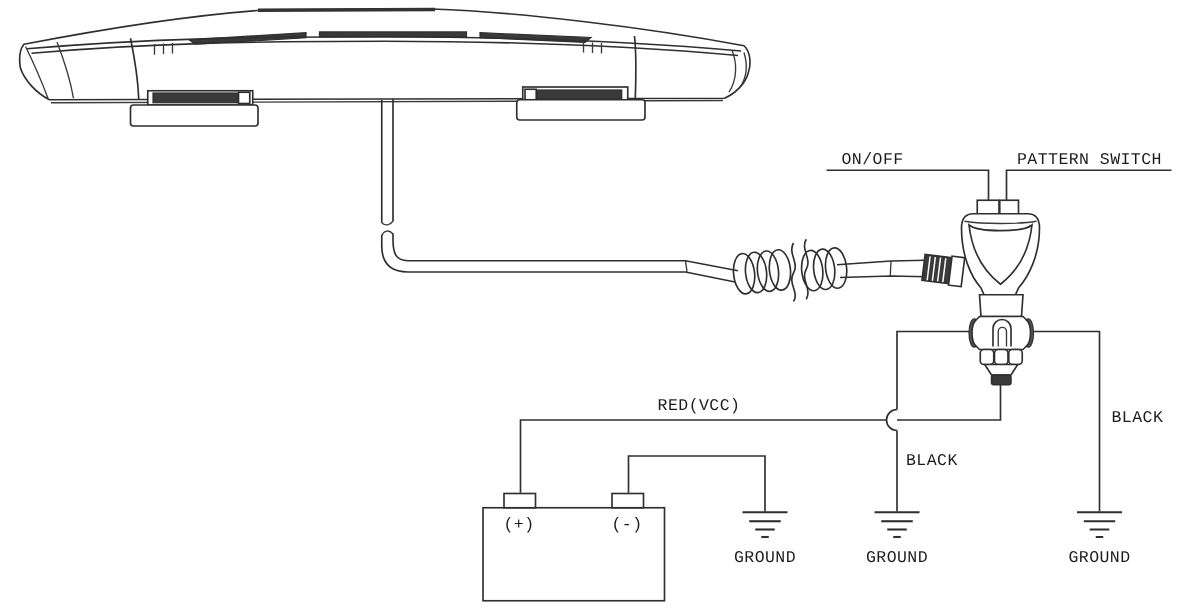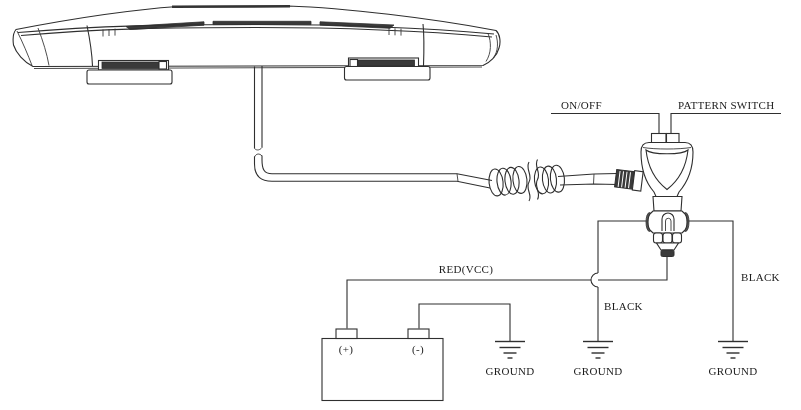--- a/index.html
+++ b/index.html
@@ -1,17 +1,17 @@
 <!DOCTYPE html>
 <html><head>
 <meta charset="utf-8">
 <style>
   html,body{margin:0;padding:0;background:#ffffff;}
   .canvas{position:relative;width:801px;height:410px;background:#ffffff;overflow:hidden;
-          font-family:Liberation Serif, serif;}
+          font-family:Liberation Mono, monospace;}
   svg{display:block;}
   .ln{fill:none;stroke:#2f2f2f;stroke-width:1.1;}
   .ln-thin{fill:none;stroke:#3a3a3a;stroke-width:0.9;}
   .fill-dark{fill:#3a3a3a;stroke:#2f2f2f;stroke-width:0.8;}
   .fill-white{fill:#ffffff;stroke:#2f2f2f;stroke-width:1.1;}
   .lbl{font-size:11px;fill:#1c1c1c;letter-spacing:0.3px;}
 </style>
 </head>
 <body>
 

